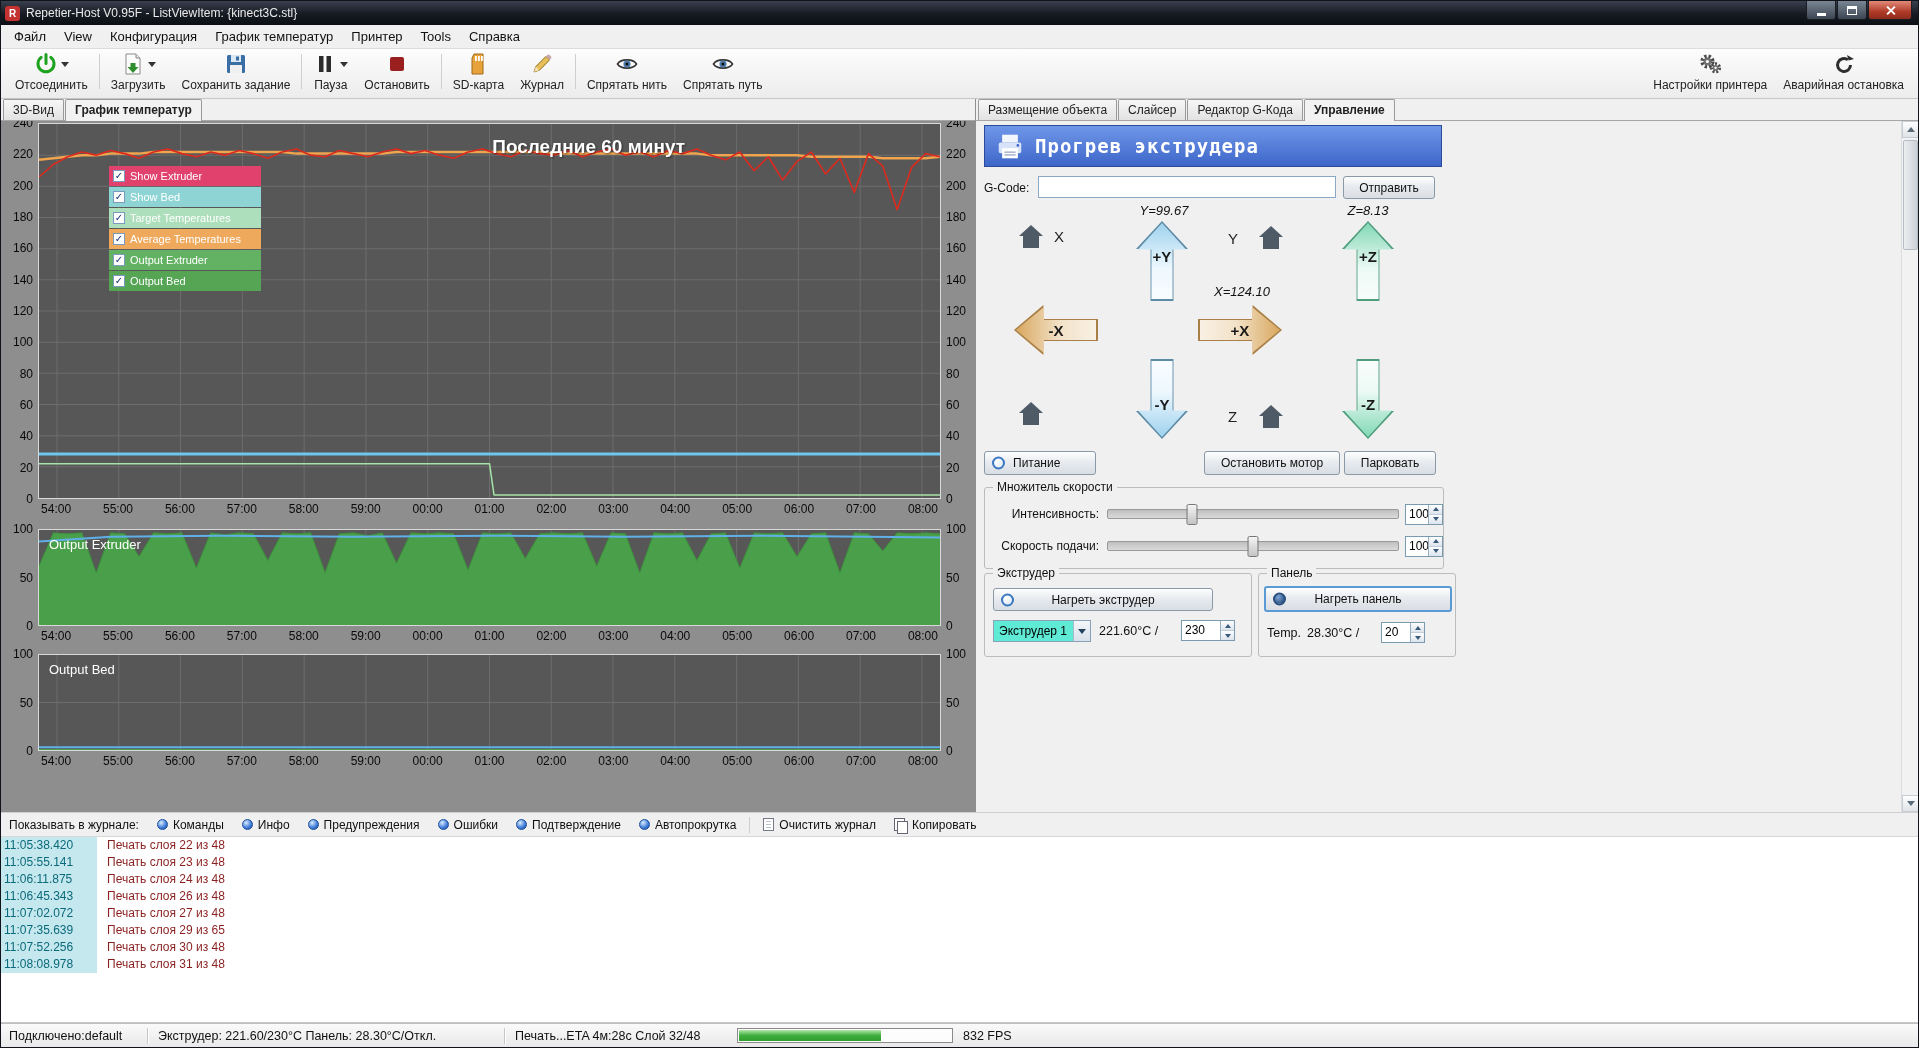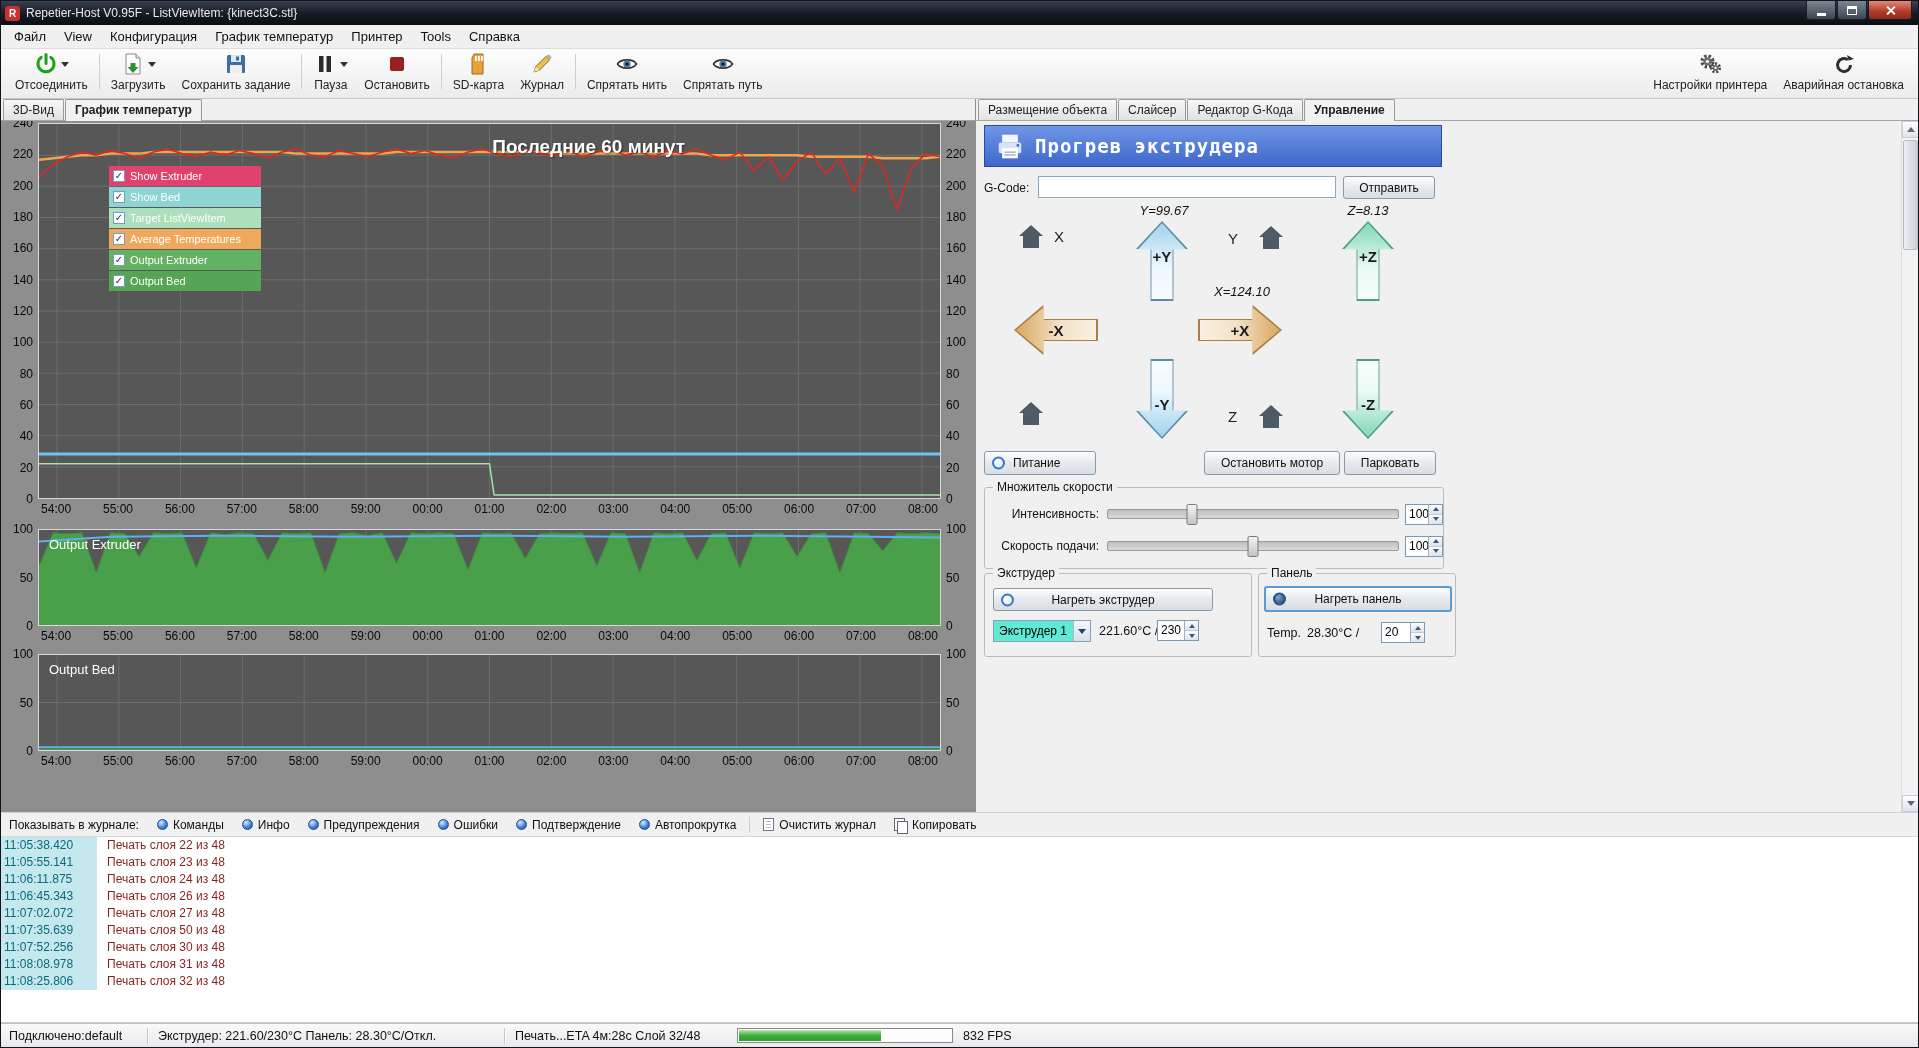--- a/index.html
+++ b/index.html
@@ -393,21 +393,21 @@
                 <div class="lg-row" data-name="legend-item-0" style="background: rgb(224, 65, 109);">
                   <span class="lg-check" data-name="checkbox-icon">✓</span>
                   <span data-name="legend-label">Show Extruder</span>
                 </div>
                 <div class="lg-row" data-name="legend-item-1" style="background: rgb(143, 212, 212);">
                   <span class="lg-check" data-name="checkbox-icon">✓</span>
                   <span data-name="legend-label">Show Bed</span>
                 </div>
                 <div class="lg-row" data-name="legend-item-2" style="background: rgb(174, 223, 188);">
                   <span class="lg-check" data-name="checkbox-icon">✓</span>
-                  <span data-name="legend-label">Target ListViewItem</span>
+                  <span data-name="legend-label">Target Temperatures</span>
                 </div>
                 <div class="lg-row" data-name="legend-item-3" style="background: rgb(239, 169, 93);">
                   <span class="lg-check" data-name="checkbox-icon">✓</span>
                   <span data-name="legend-label">Average Temperatures</span>
                 </div>
                 <div class="lg-row" data-name="legend-item-4" style="background: rgb(99, 177, 99);">
                   <span class="lg-check" data-name="checkbox-icon">✓</span>
                   <span data-name="legend-label">Output Extruder</span>
                 </div>
                 <div class="lg-row" data-name="legend-item-5" style="background: rgb(85, 165, 85);">
@@ -673,21 +673,21 @@
               <span class="led" data-name="extruder-heat-led-icon"></span>
               <span data-name="heat-extruder-label">Нагреть экструдер</span>
             </button>
           <div class="combo abs" style="left:8px;top:46px;width:98px;" data-name="extruder-selector">
               <span class="cval" data-name="extruder-selector-value">Экструдер 1</span>
               <span class="cbtn" data-name="chevron-down-icon">
                 <i class="tri-d"></i>
               </span>
             </div>
           <span class="curtemp abs" style="left:114px;top:50px;" data-name="extruder-current-temp">221.60°C /</span>
-          <div class="spinbox abs" style="left:172px;top:46px;width:42px;margin-left:0;" data-name="extruder-target-spinner">
+          <div class="spinbox abs" style="left:196px;top:46px;width:54px;margin-left:0;" data-name="extruder-target-spinner">
               <span class="sval" data-name="extruder-target-value">230</span>
               <span class="spin" data-name="spinner-buttons">
                 <i class="su" data-name="spin-up-icon"></i>
                 <i class="sd" data-name="spin-down-icon"></i>
               </span>
             </div>
         </div>
 
         <div class="group abs" style="left:282px;top:452px;width:198px;height:84px;" data-name="bed-group">
           <span class="gtitle" data-name="bed-group-title">Панель</span>
@@ -775,33 +775,29 @@
       <div class="log-row" data-name="log-row">
         <span class="log-time" data-name="log-timestamp">11:06:45.343</span>
         <span class="log-msg" data-name="log-message">Печать слоя 26 из 48</span>
       </div>
       <div class="log-row" data-name="log-row">
         <span class="log-time" data-name="log-timestamp">11:07:02.072</span>
         <span class="log-msg" data-name="log-message">Печать слоя 27 из 48</span>
       </div>
       <div class="log-row" data-name="log-row">
         <span class="log-time" data-name="log-timestamp">11:07:35.639</span>
-        <span class="log-msg" data-name="log-message">Печать слоя 50 из 48</span>
+        <span class="log-msg" data-name="log-message">Печать слоя 29 из 65</span>
       </div>
       <div class="log-row" data-name="log-row">
         <span class="log-time" data-name="log-timestamp">11:07:52.256</span>
         <span class="log-msg" data-name="log-message">Печать слоя 30 из 48</span>
       </div>
       <div class="log-row" data-name="log-row">
         <span class="log-time" data-name="log-timestamp">11:08:08.978</span>
         <span class="log-msg" data-name="log-message">Печать слоя 31 из 48</span>
-      </div>
-      <div class="log-row" data-name="log-row">
-        <span class="log-time" data-name="log-timestamp">11:08:25.806</span>
-        <span class="log-msg" data-name="log-message">Печать слоя 32 из 48</span>
       </div>
     </div>
 
   <div class="statusbar" data-name="status-bar">
     <span class="s-conn" data-name="status-connection">Подключено:default</span>
     <span class="s-sep" data-name="status-separator"></span>
     <span class="s-temps" data-name="status-temperatures">Экструдер: 221.60/230°C  Панель: 28.30°C/Откл.</span>
     <span class="s-sep" data-name="status-separator"></span>
     <span class="s-job" data-name="status-print-job">Печать...ETA 4м:28с Слой 32/48</span>
     <div class="progress" data-name="print-progress-bar">

